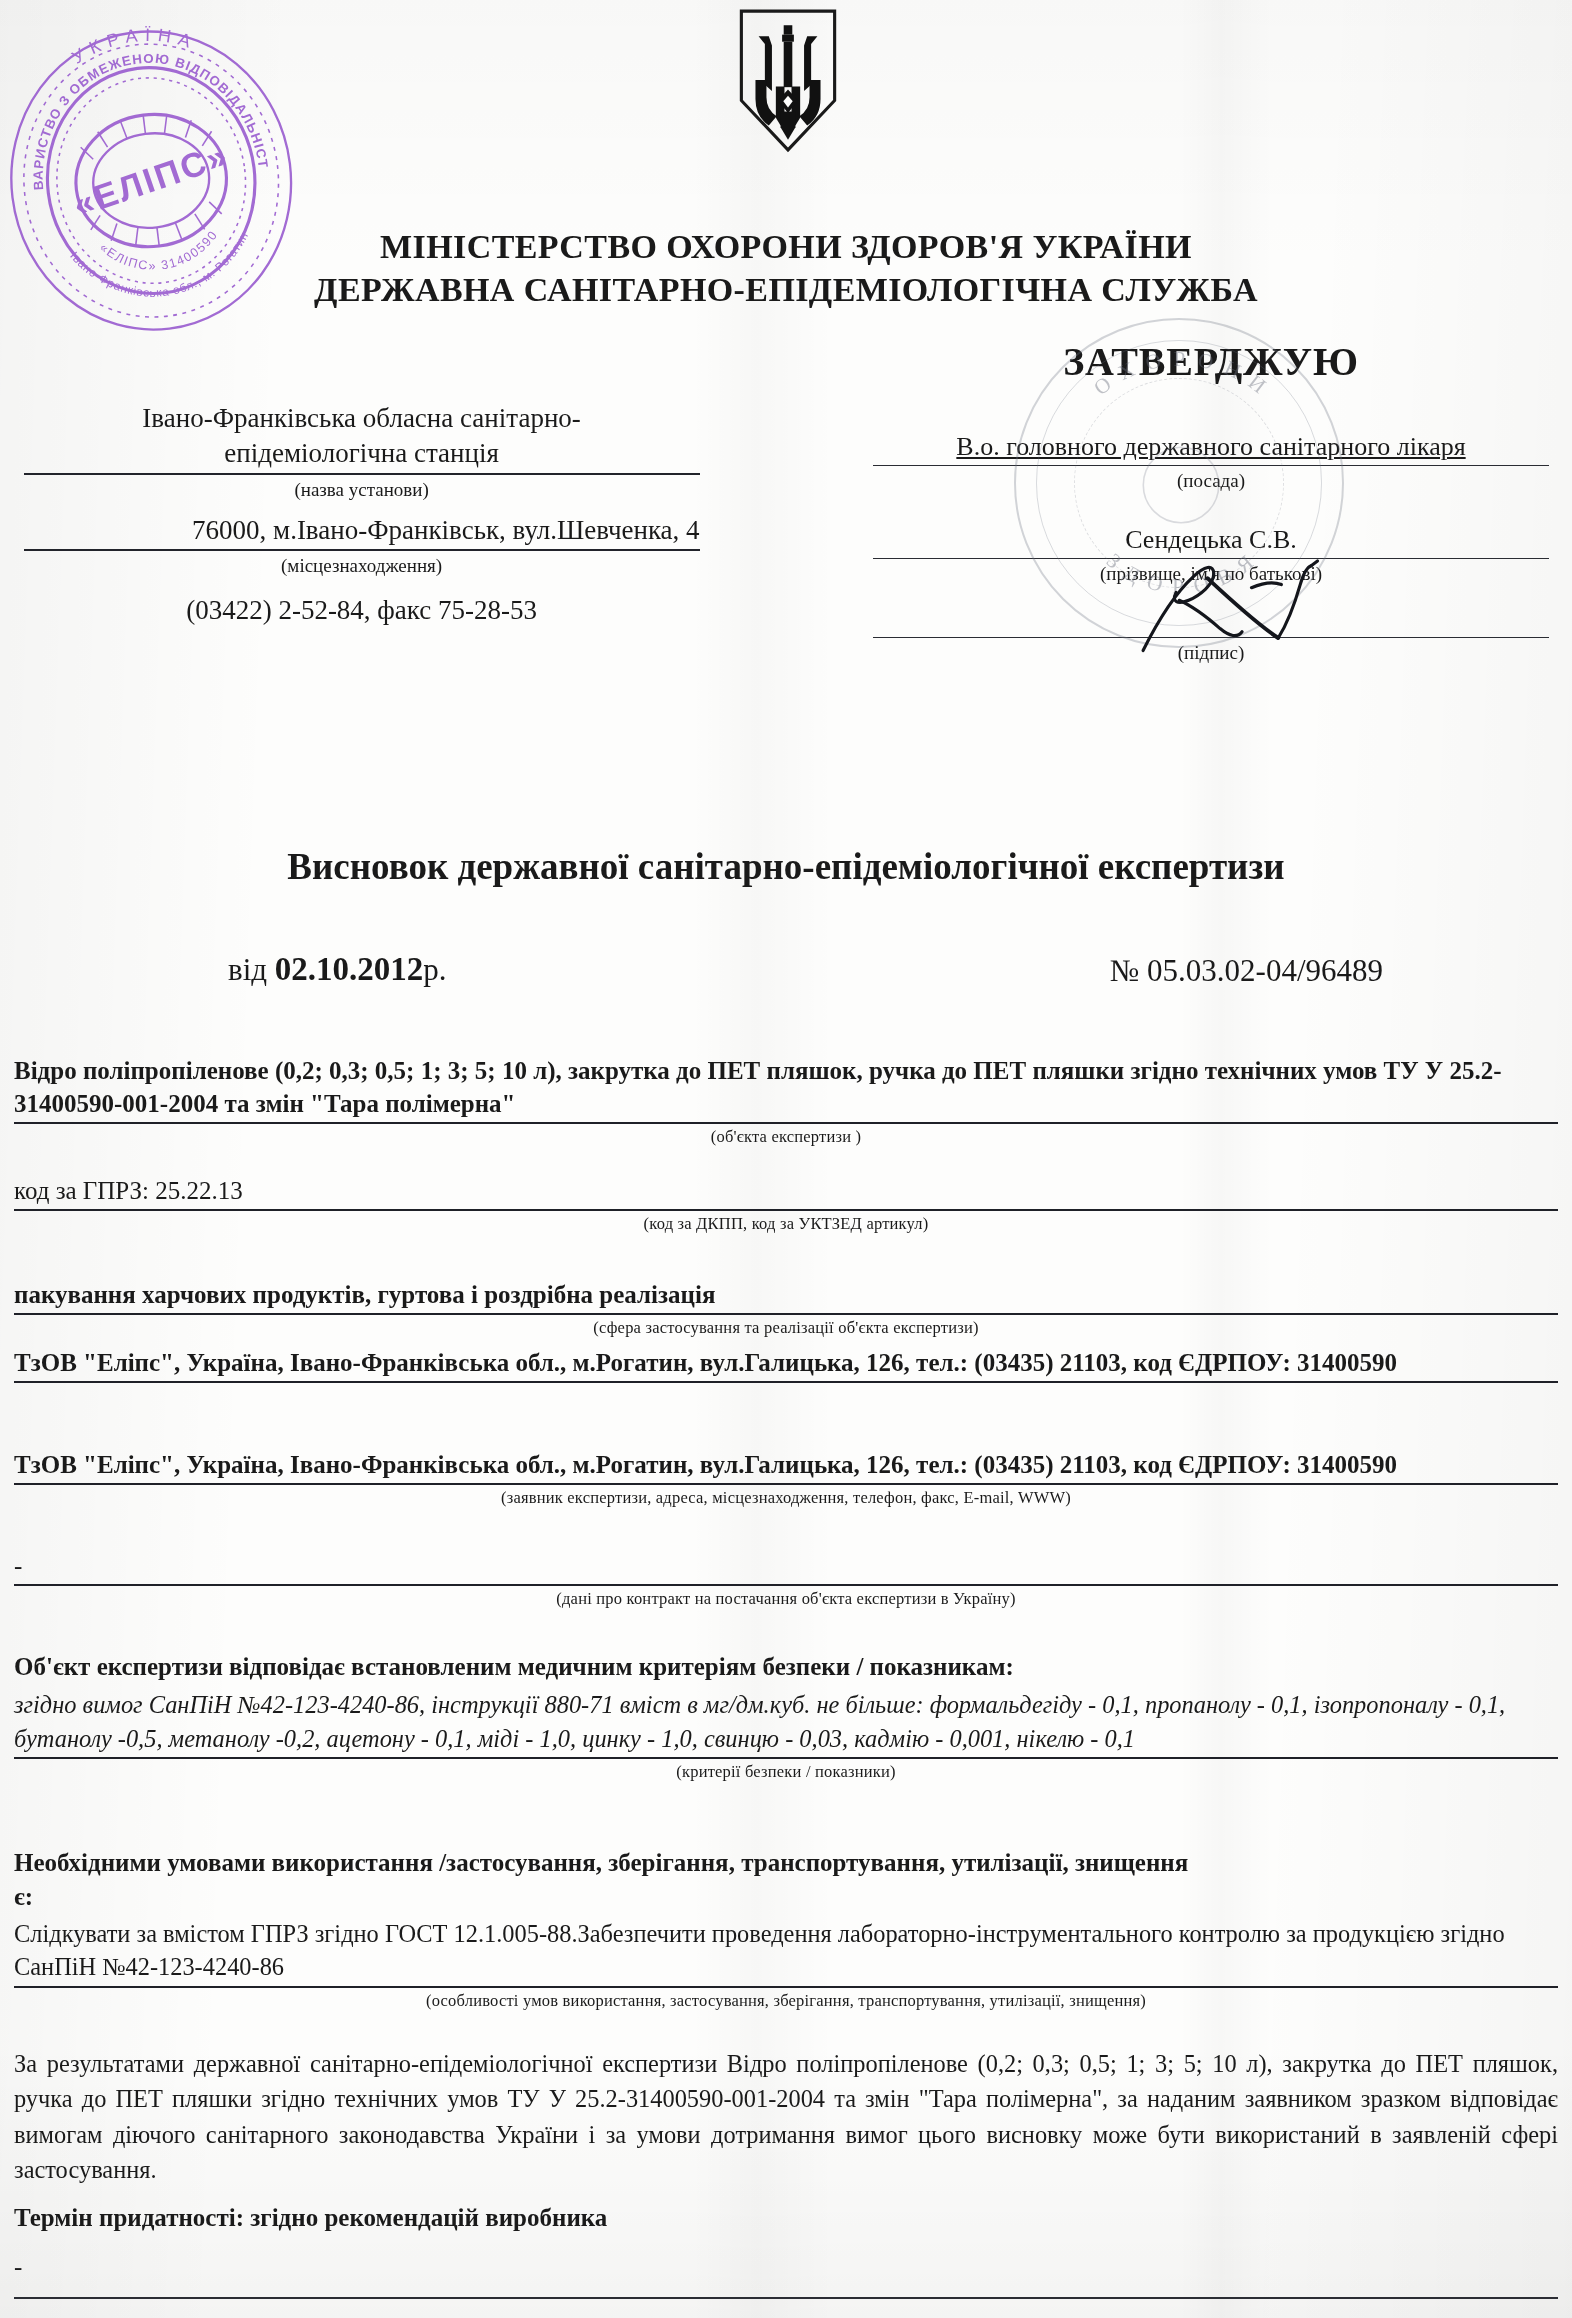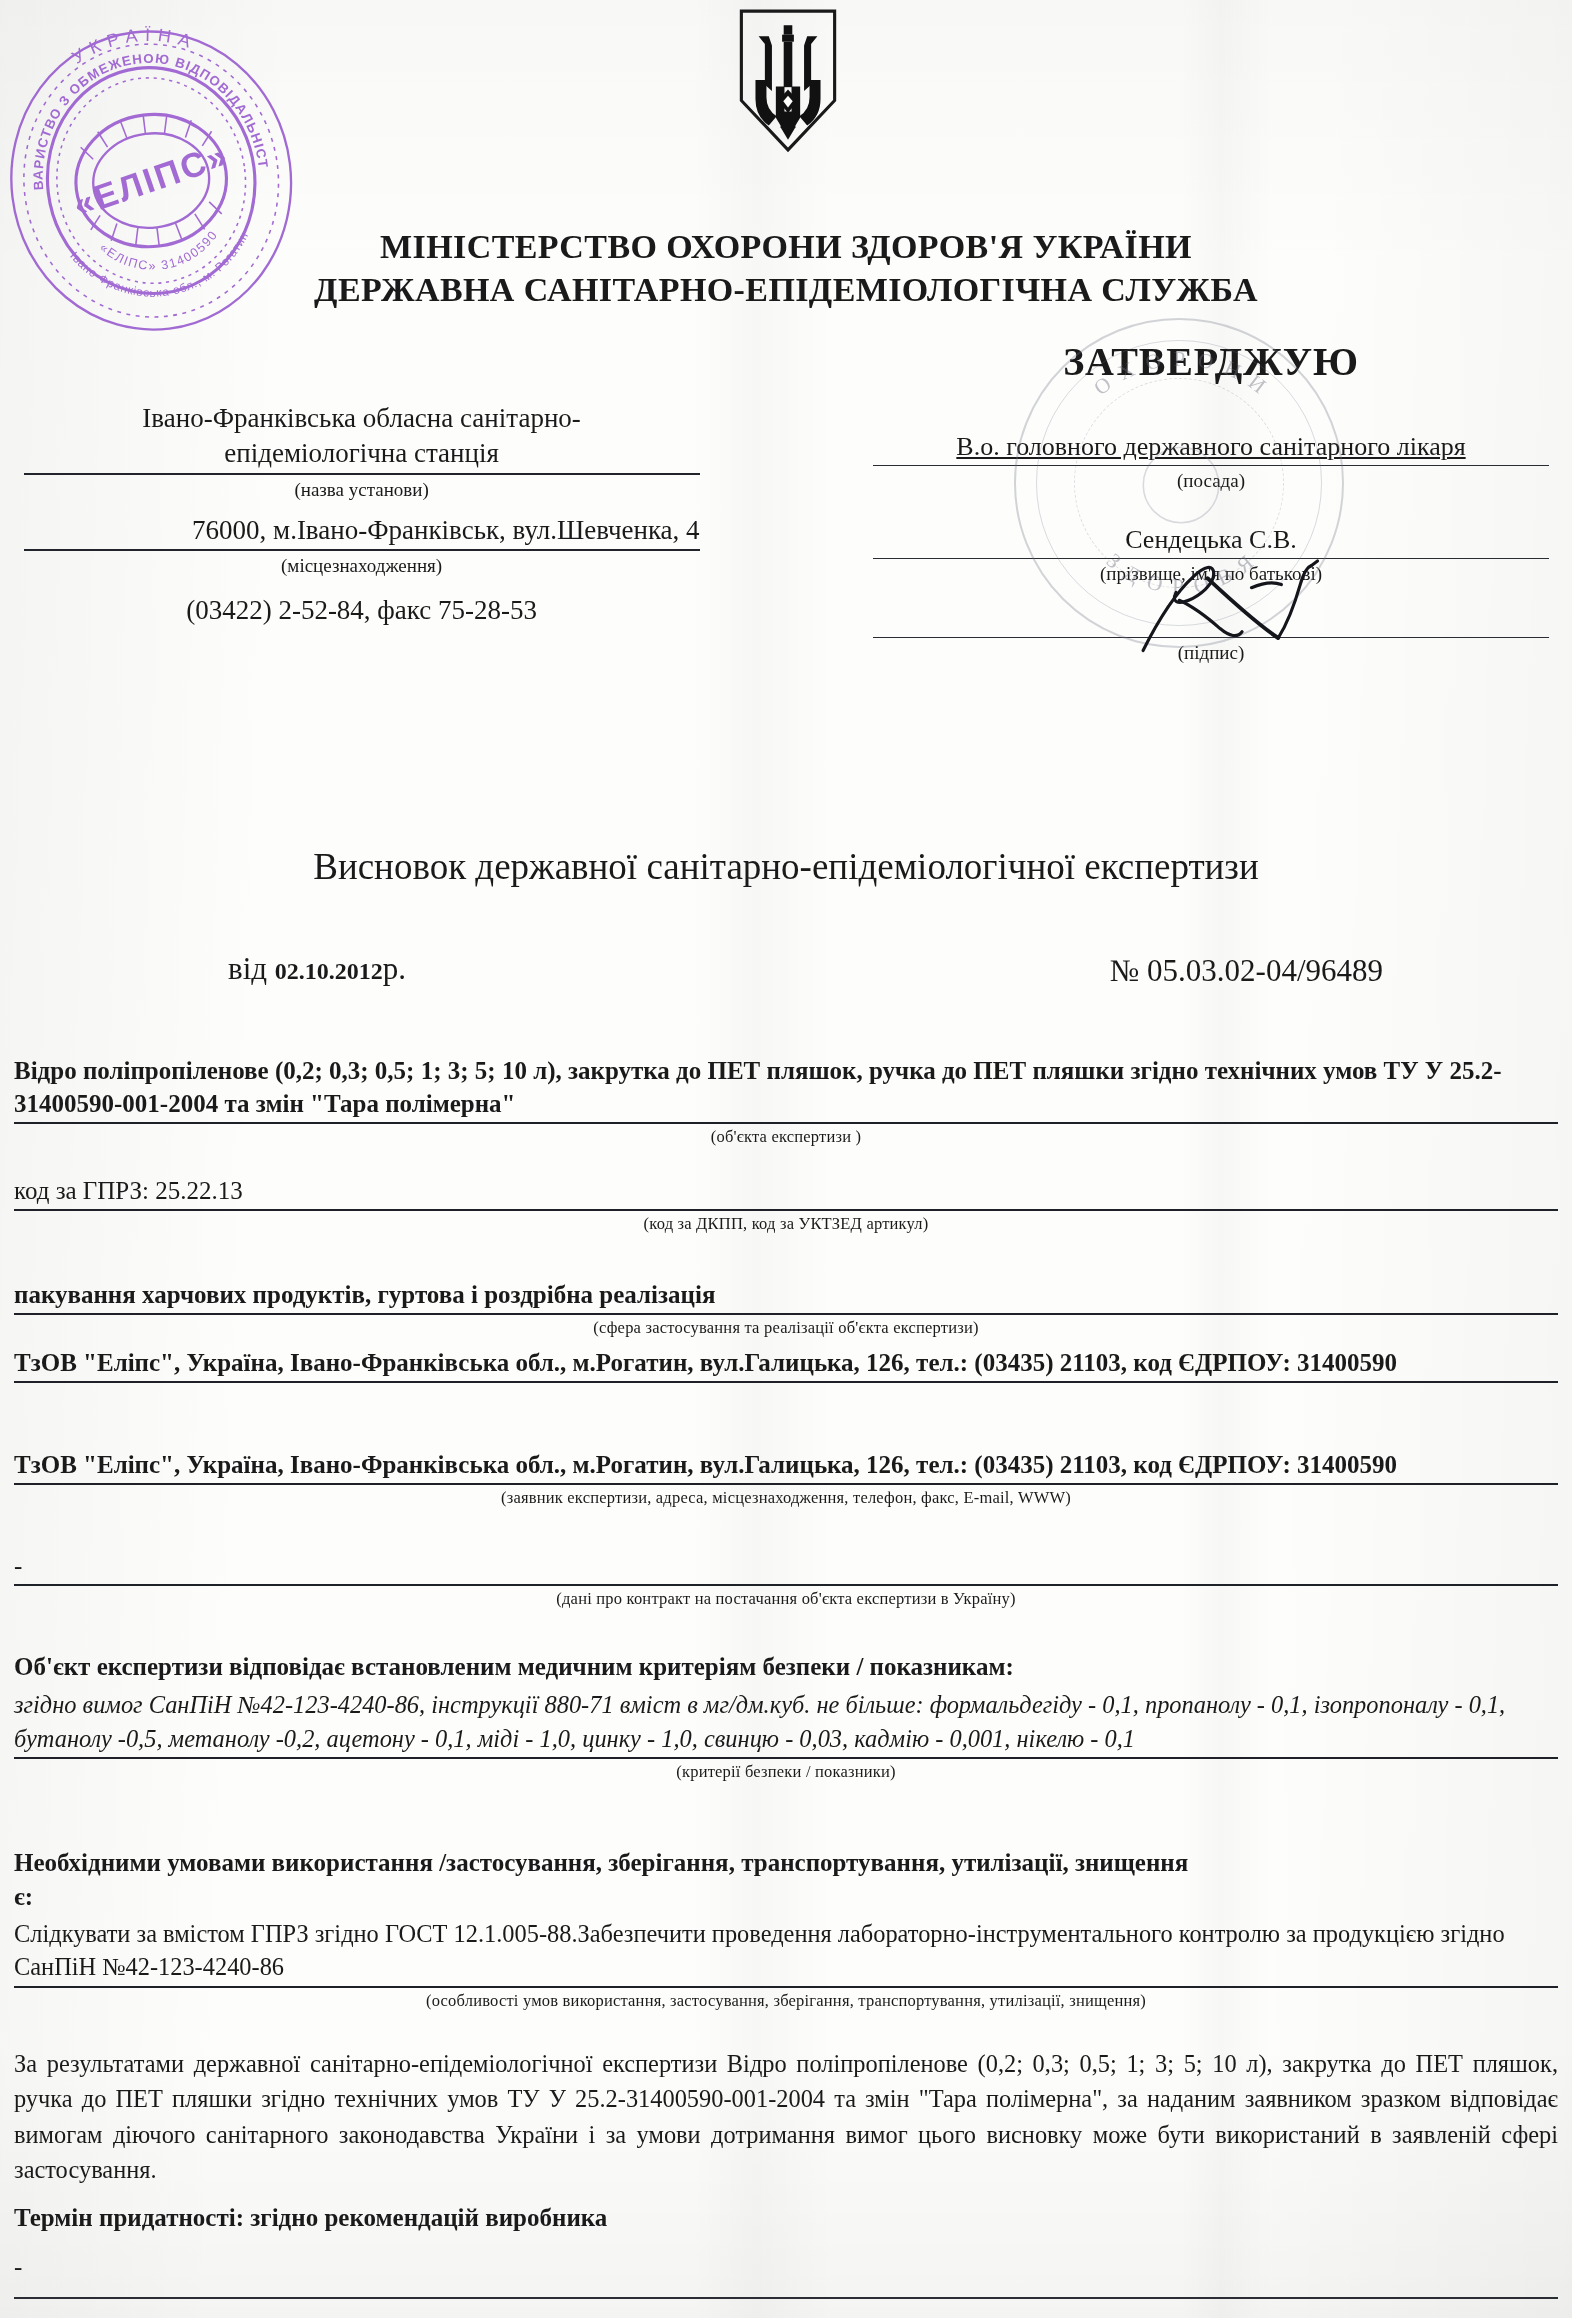--- a/index.html
+++ b/index.html
@@ -92,26 +92,26 @@
   .stamp{
     position:absolute; left:-6.3px; top:14px; width:314px; height:330px; z-index:4;
     transform:rotate(-7deg);
     opacity:0.92;
   }
   .stamp svg{ width:100%; height:100%; }
 
   
   .doc-title{
     position:absolute; left:0; right:0; top:845px;
-    text-align:center; font-size:37px; font-weight:normal;
+    text-align:center; font-size:37px; font-weight:bold;
   }
   .doc-date{
     position:absolute; left:228px; top:951px; font-size:31px;
   }
-  .doc-date b{ font-size:24px; }
+  .doc-date b{ font-size:33px; }
   .doc-number{
     position:absolute; right:189px; top:953px; font-size:31px;
   }
 
   
   .field{ position:absolute; left:14px; width:1544px; }
   .fval{ font-size:25px; font-weight:bold; line-height:1.33; }
   .fval.reg{ font-weight:normal; }
   .fline{ border-bottom:2.4px solid #1f2128; margin-top:1.6px; }
   .fcap{ text-align:center; font-size:16.5px; margin-top:3.1px; letter-spacing:0.2px; }

